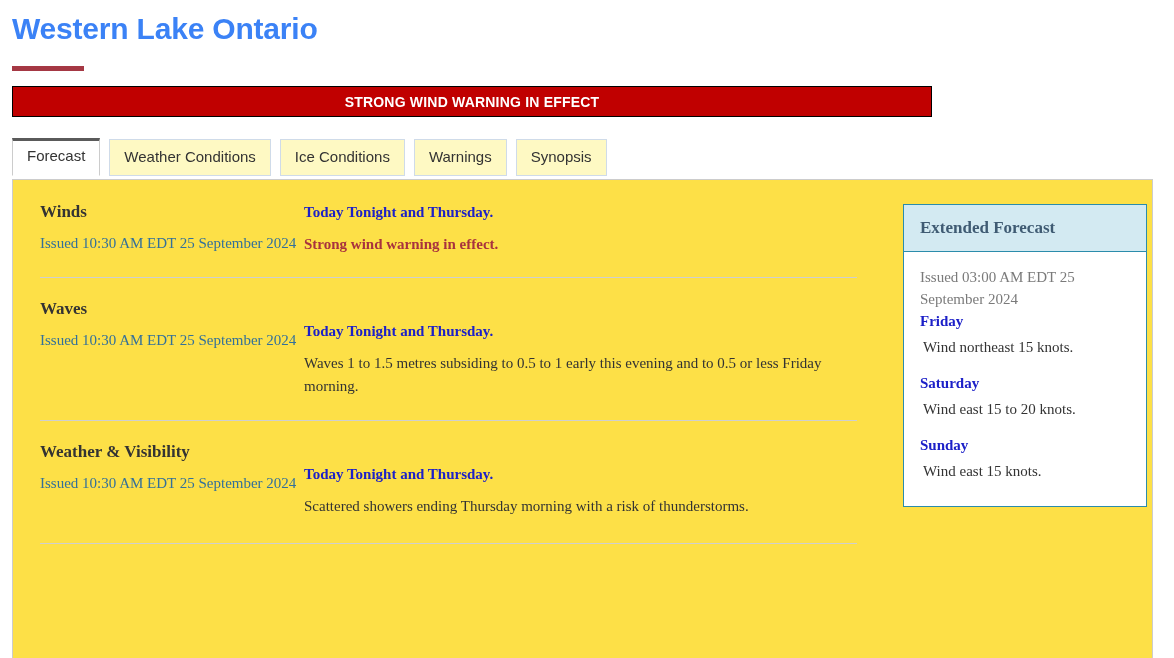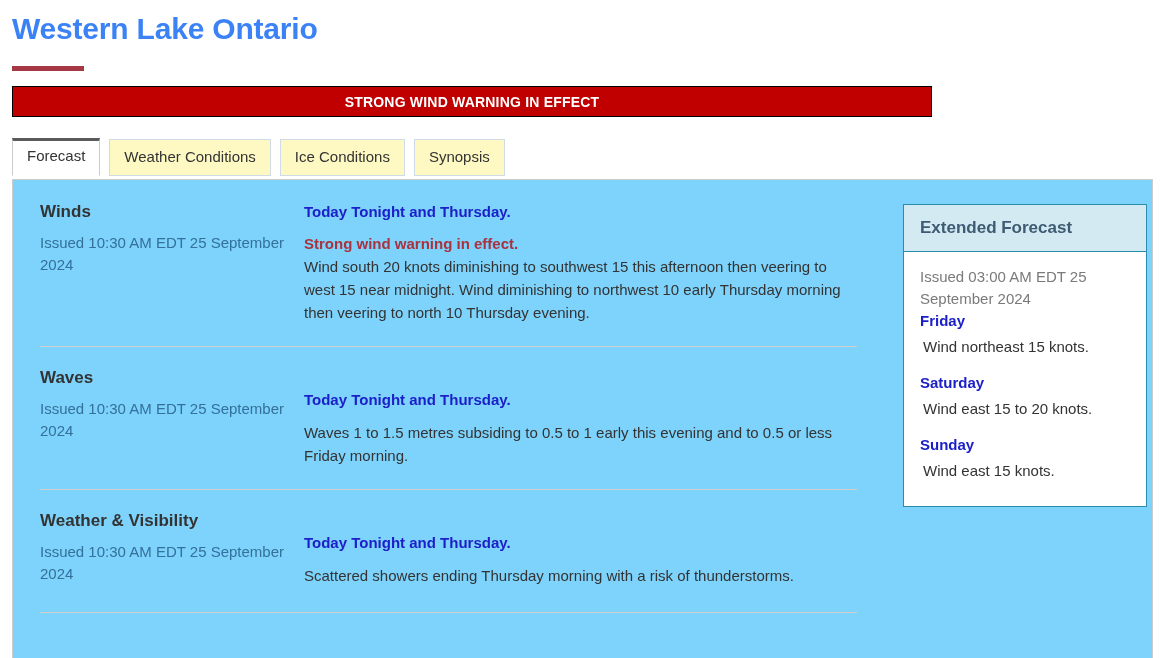--- a/index.html
+++ b/index.html
@@ -88,25 +88,26 @@
     z-index: 4;
   }
 
   
   .content-card {
     position: absolute;
     left: 12px;
     top: 179px;
     width: 1141px;
     height: 479px;
-    background: #7dd3fc;
+    background: #fde047;
     border: 1px solid #cccccc;
     border-bottom: none;
     box-sizing: border-box;
     z-index: 1;
+    font-family: Liberation Serif, serif;
   }
 
   .forecast-col {
     position: absolute;
     left: 16px;
     top: 0;
     width: 828px;
   }
 
   .section {
@@ -222,36 +223,36 @@
 <div class="title-accent"></div>
 
 <div class="warning-banner">
   <span class="warning-banner-text">STRONG WIND WARNING IN EFFECT</span>
 </div>
 
 <div class="tabs">
   <div class="tab active">Forecast</div>
   <div class="tab">Weather Conditions</div>
   <div class="tab">Ice Conditions</div>
+  <div class="tab">Warnings</div>
   <div class="tab">Synopsis</div>
 </div>
 
 <div class="content-card">
 
   <div class="forecast-col">
 
     <div class="section winds">
       <div class="sec-left">
         <div class="sec-heading">Winds</div>
         <div class="sec-issued">Issued 10:30 AM EDT 25 September 2024</div>
       </div>
       <div class="sec-right">
         <div class="period-heading">Today Tonight and Thursday.</div>
         <div class="alert-line">Strong wind warning in effect.</div>
-        <div class="body-text">Wind south 20 knots diminishing to southwest 15 this afternoon then veering to west 15 near midnight. Wind diminishing to northwest 10 early Thursday morning then veering to north 10 Thursday evening.</div>
       </div>
     </div>
     <div class="section-divider" style="margin-top:22px;"></div>
 
     <div class="section waves">
       <div class="sec-left">
         <div class="sec-heading">Waves</div>
         <div class="sec-issued">Issued 10:30 AM EDT 25 September 2024</div>
       </div>
       <div class="sec-right">

